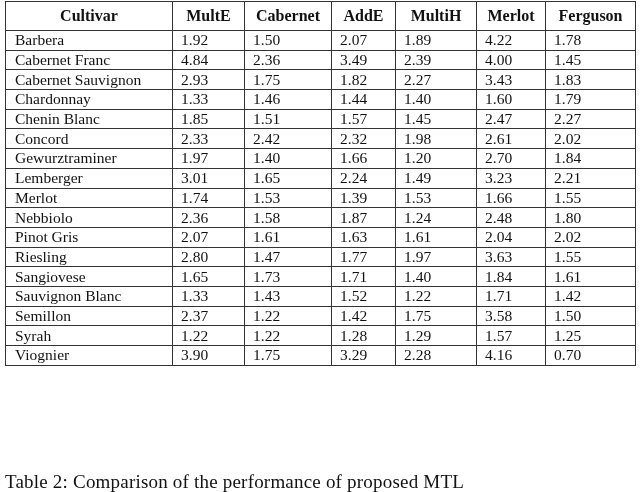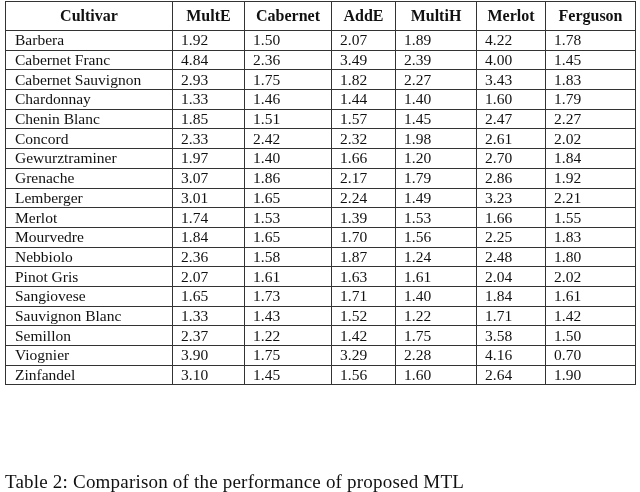--- a/index.html
+++ b/index.html
@@ -141,74 +141,65 @@
       <tr>
         <td class="name">Gewurztraminer</td>
         <td>1.97</td>
         <td>1.40</td>
         <td>1.66</td>
         <td>1.20</td>
         <td>2.70</td>
         <td>1.84</td>
       </tr>
       <tr>
-        <td class="name">Grenache</td>
-        <td>3.07</td>
-        <td>1.86</td>
-        <td>2.17</td>
-        <td>1.79</td>
-        <td>2.86</td>
-        <td>1.92</td>
-      </tr>
-      <tr>
         <td class="name">Lemberger</td>
         <td>3.01</td>
         <td>1.65</td>
         <td>2.24</td>
         <td>1.49</td>
         <td>3.23</td>
         <td>2.21</td>
       </tr>
       <tr>
         <td class="name">Merlot</td>
         <td>1.74</td>
         <td>1.53</td>
         <td>1.39</td>
         <td>1.53</td>
         <td>1.66</td>
         <td>1.55</td>
       </tr>
       <tr>
-        <td class="name">Mourvedre</td>
-        <td>1.84</td>
-        <td>1.65</td>
-        <td>1.70</td>
-        <td>1.56</td>
-        <td>2.25</td>
-        <td>1.83</td>
-      </tr>
-      <tr>
         <td class="name">Nebbiolo</td>
         <td>2.36</td>
         <td>1.58</td>
         <td>1.87</td>
         <td>1.24</td>
         <td>2.48</td>
         <td>1.80</td>
       </tr>
       <tr>
         <td class="name">Pinot Gris</td>
         <td>2.07</td>
         <td>1.61</td>
         <td>1.63</td>
         <td>1.61</td>
         <td>2.04</td>
         <td>2.02</td>
       </tr>
       <tr>
+        <td class="name">Riesling</td>
+        <td>2.80</td>
+        <td>1.47</td>
+        <td>1.77</td>
+        <td>1.97</td>
+        <td>3.63</td>
+        <td>1.55</td>
+      </tr>
+      <tr>
         <td class="name">Sangiovese</td>
         <td>1.65</td>
         <td>1.73</td>
         <td>1.71</td>
         <td>1.40</td>
         <td>1.84</td>
         <td>1.61</td>
       </tr>
       <tr>
         <td class="name">Sauvignon Blanc</td>
@@ -222,33 +213,33 @@
       <tr>
         <td class="name">Semillon</td>
         <td>2.37</td>
         <td>1.22</td>
         <td>1.42</td>
         <td>1.75</td>
         <td>3.58</td>
         <td>1.50</td>
       </tr>
       <tr>
+        <td class="name">Syrah</td>
+        <td>1.22</td>
+        <td>1.22</td>
+        <td>1.28</td>
+        <td>1.29</td>
+        <td>1.57</td>
+        <td>1.25</td>
+      </tr>
+      <tr>
         <td class="name">Viognier</td>
         <td>3.90</td>
         <td>1.75</td>
         <td>3.29</td>
         <td>2.28</td>
         <td>4.16</td>
         <td>0.70</td>
       </tr>
-      <tr>
-        <td class="name">Zinfandel</td>
-        <td>3.10</td>
-        <td>1.45</td>
-        <td>1.56</td>
-        <td>1.60</td>
-        <td>2.64</td>
-        <td>1.90</td>
-      </tr>
     </tbody>
 </table>
 
 <div class="caption">Table 2: Comparison of the performance of proposed MTL</div>
 
 </body></html>

